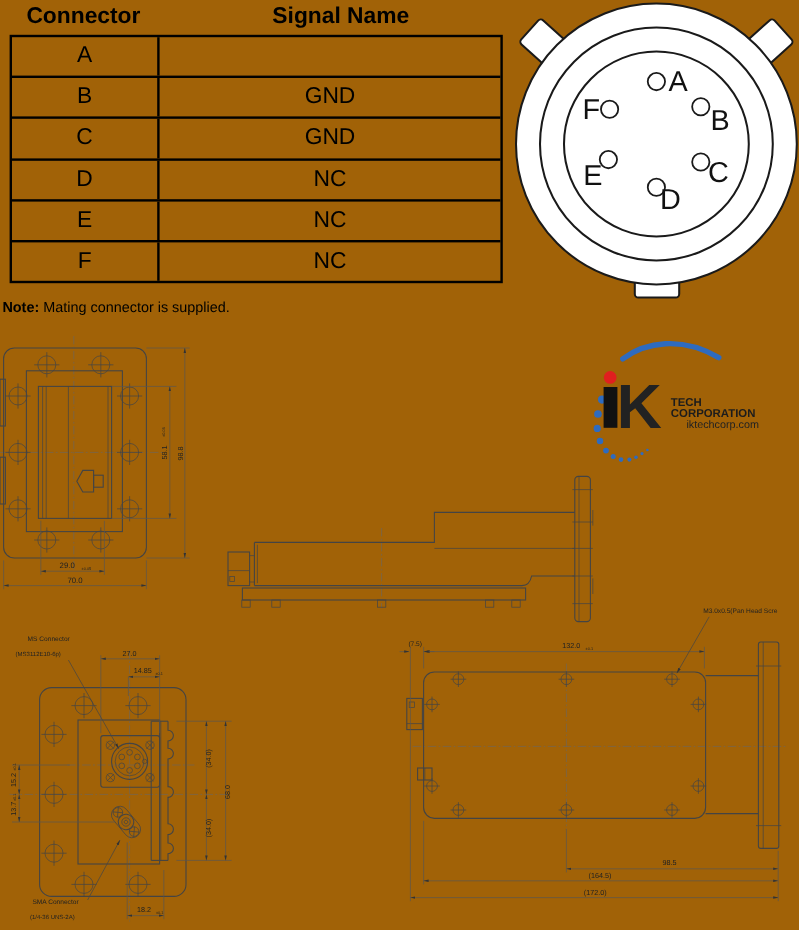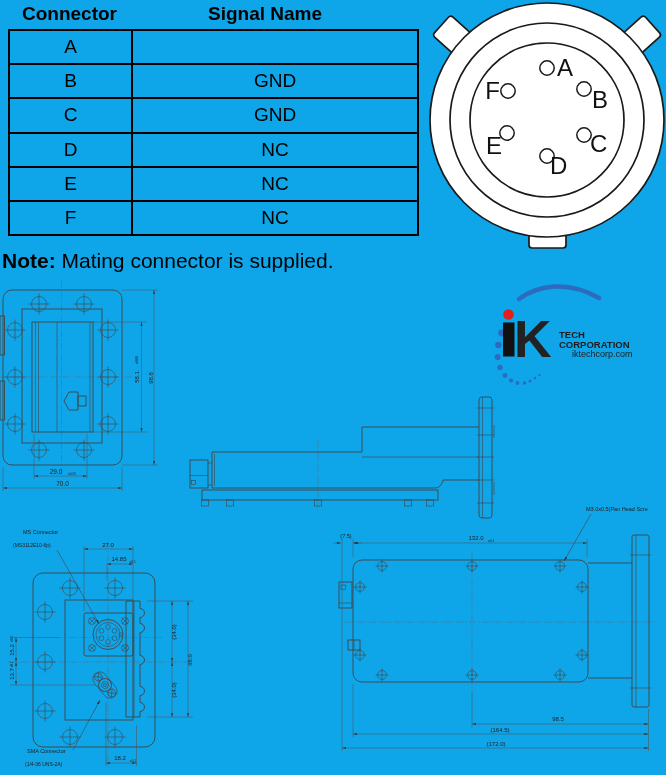--- a/index.html
+++ b/index.html
@@ -1,29 +1,29 @@
 <!DOCTYPE html>
 <html><head>
 <meta charset="utf-8">
 <style>
   html,body{margin:0;padding:0;background:#fff;}
-  .page{position:relative;width:666px;height:775px;background:#0ea5e9;overflow:hidden;
+  .page{position:relative;width:666px;height:775px;background:#a16207;overflow:hidden;
         font-family:"Liberation Sans", sans-serif;color:#000;}
   
   .tbl-header{position:absolute;top:3px;font-weight:bold;font-size:19px;text-align:center;}
   .hdr-1{left:8px;width:123px;}
-  .hdr-2{left:121px;width:288px;}
+  .hdr-2{left:140px;width:288px;}
   .pin-table{position:absolute;left:8px;top:29px;width:411px;border:2px solid #000;box-sizing:border-box;}
   .pin-row{display:flex;height:32.2px;border-top:2px solid #000;}
   .pin-row:first-child{border-top:0;}
   .pin-cell{display:flex;align-items:center;justify-content:center;font-size:19px;}
   .cell-conn{width:121px;border-right:2px solid #000;}
   .cell-sig{flex:1;}
   
-  .note{position:absolute;left:2px;top:249px;font-size:21px;}
+  .note{position:absolute;left:2px;top:249px;font-size:12px;}
   .note b{font-weight:bold;}
   
   svg{position:absolute;overflow:visible;}
   svg text{font-family:"Liberation Sans", sans-serif;fill:#222;}
   .ol{fill:none;stroke:#444;stroke-width:0.9;}
   .thin{fill:none;stroke:#444;stroke-width:0.6;}
   .dim{fill:none;stroke:#555;stroke-width:0.55;}
   .cl{fill:none;stroke:#666;stroke-width:0.5;stroke-dasharray:7 2 1.5 2;}
   .d65{font-size:6.5px;}
   .d6{font-size:6px;}

